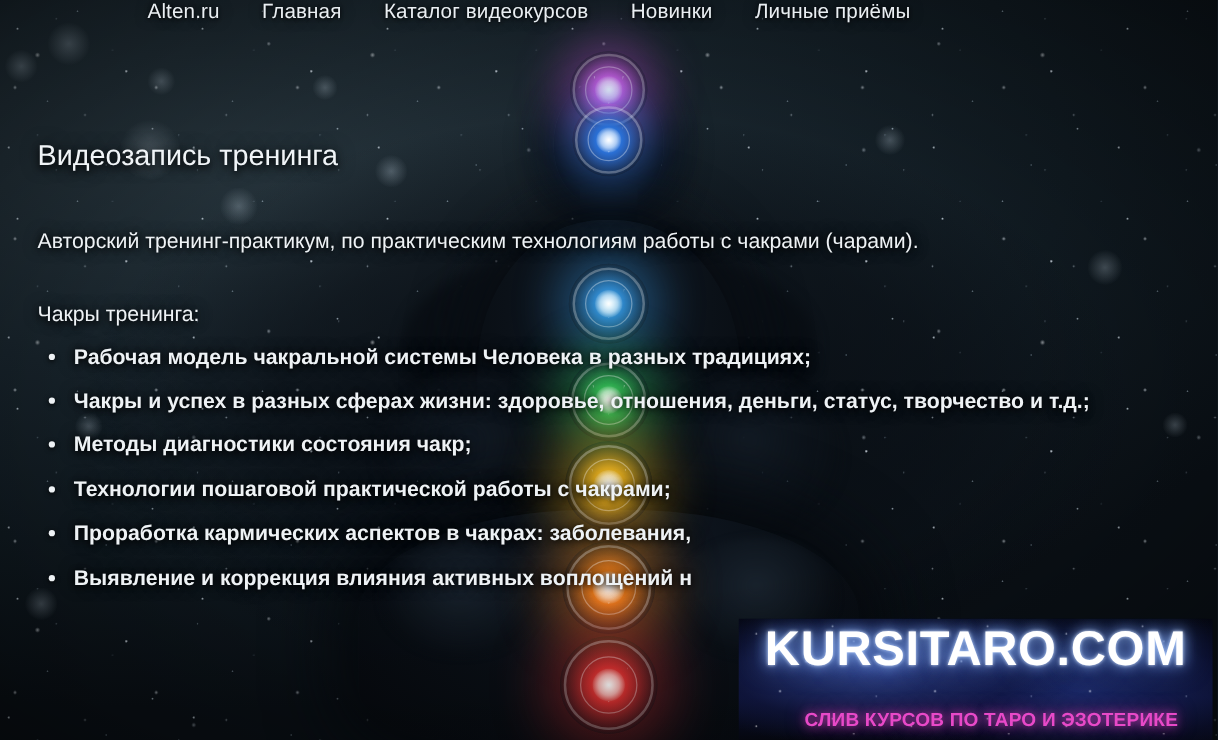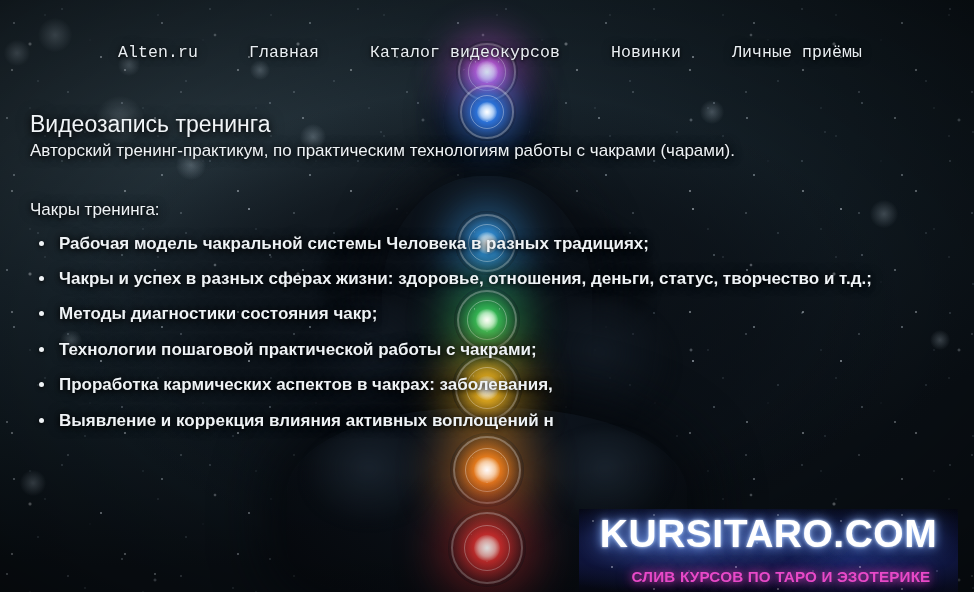--- a/index.html
+++ b/index.html
@@ -175,26 +175,25 @@
     transform: rotate(0deg);
     clip-path: polygon(50% 100%, 0 0, 100% 0);
   }
 
   
   .navbar {
     position: absolute;
     left: 0; right: 0; top: 0;
     height: 62px;
     display: flex;
-    align-items: flex-end;
-    gap: 51px;
+    align-items: flex-start;
+    gap: 34px;
     padding: 0 0 0 118px;
     white-space: nowrap;
     z-index: 30;
-    font-family: Liberation Mono, monospace;
   }
   .nav-item {
     color: #e9eef2;
     font-size: 16.5px;
     letter-spacing: .1px;
     text-shadow: 0 1px 3px rgba(0,0,0,.9), 0 0 10px rgba(0,0,0,.6);
     cursor: pointer;
     flex: 0 0 auto;
   }
 
@@ -216,20 +215,21 @@
     max-width: 880px;
   }
   .page-subtitle {
     margin-top: 1px;
     color: #f0f4f7;
     font-size: 23px;
     font-weight: 400;
     text-shadow: 0 2px 6px rgba(0,0,0,.92), 0 0 14px rgba(0,0,0,.6);
   }
   .lead {
+    margin-top: 42px;
     color: #eef2f5;
     font-size: 17px;
     line-height: 1.5;
     text-shadow: 0 1px 5px rgba(0,0,0,.95), 0 0 12px rgba(0,0,0,.7);
   }
   .topics-label {
     margin-top: 36px;
     color: #eef2f5;
     font-size: 17px;
     text-shadow: 0 1px 5px rgba(0,0,0,.95), 0 0 12px rgba(0,0,0,.7);
@@ -255,24 +255,24 @@
     left: 9px; top: 9px;
     width: 5px; height: 5px;
     border-radius: 50%;
     background: #eef2f5;
     box-shadow: 0 1px 4px rgba(0,0,0,.9);
   }
 
   
   .watermark {
     position: absolute;
-    right: 16px;
+    right: 4px;
     bottom: 0;
     width: 379px;
-    height: 83px;
+    height: 97px;
     z-index: 60;
     overflow: hidden;
     background:
       radial-gradient(ellipse 55% 80% at 28% 42%, rgba(70,96,190,.55) 0%, rgba(20,26,72,.4) 55%, rgba(4,6,22,0) 80%),
       radial-gradient(ellipse 60% 90% at 72% 60%, rgba(48,70,165,.45) 0%, rgba(12,16,54,.35) 55%, rgba(4,6,22,0) 82%),
       linear-gradient(180deg, #05070f 0%, #0a0f2a 35%, #0b1030 65%, #05070f 100%);
   }
   .wm-stars {
     position: absolute; inset: 0;
     background-image:

